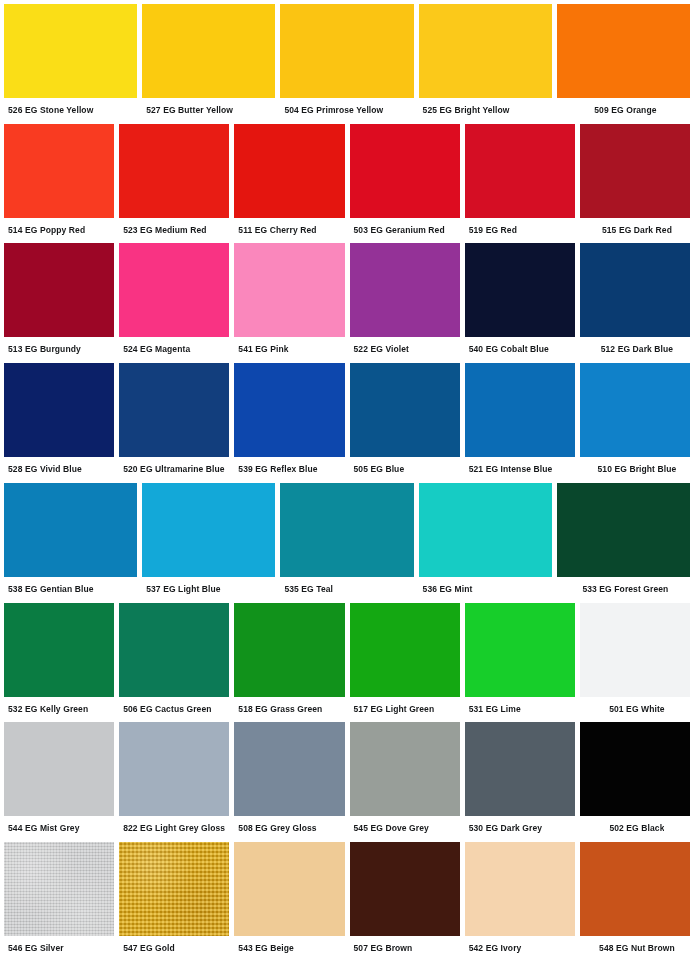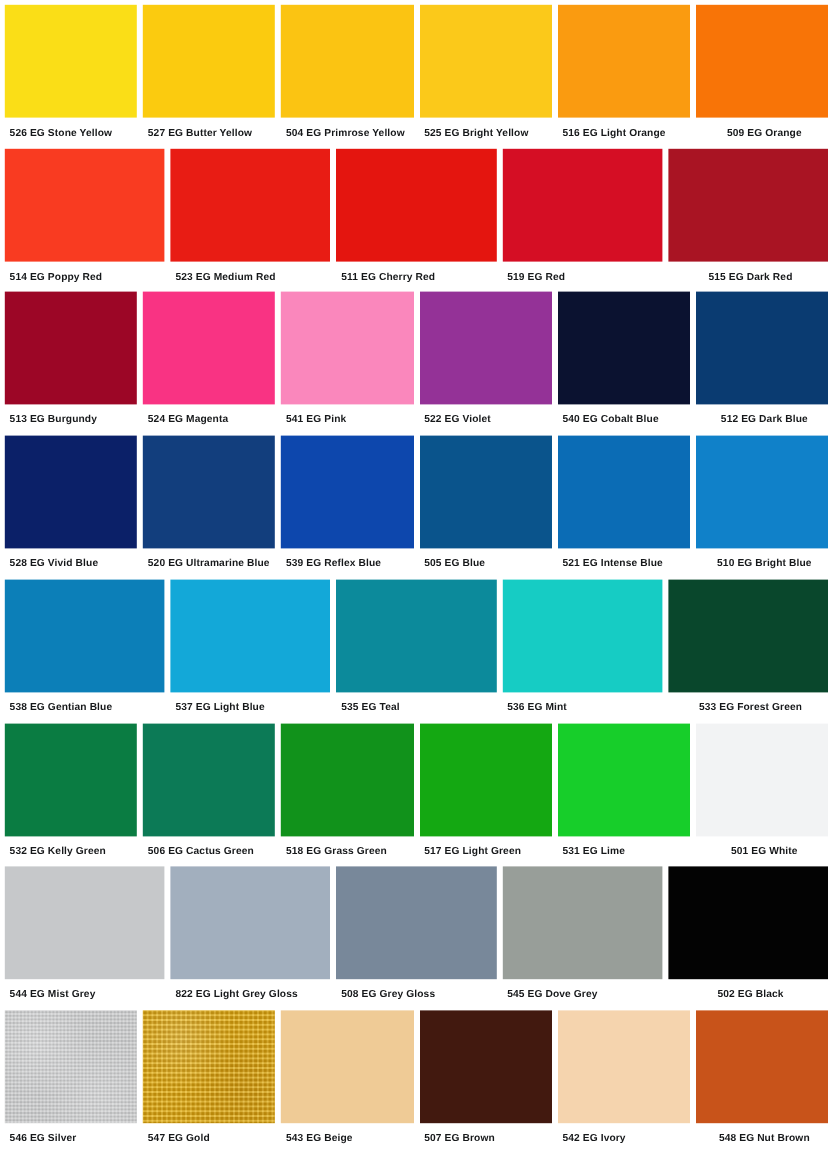--- a/index.html
+++ b/index.html
@@ -105,42 +105,42 @@
       </div>
       <div class="swatch-cell">
         <div class="swatch-chip" style="background-color: rgb(251, 196, 18);"></div>
         <div class="swatch-label">504 EG Primrose Yellow</div>
       </div>
       <div class="swatch-cell">
         <div class="swatch-chip" style="background-color: rgb(251, 201, 26);"></div>
         <div class="swatch-label">525 EG Bright Yellow</div>
       </div>
       <div class="swatch-cell">
-        <div class="swatch-chip" style="background-color: rgb(250, 155, 16);"></div>
-        <div class="swatch-label">516 EG Light Orange</div>
-      </div>
-      <div class="swatch-cell">
         <div class="swatch-chip" style="background-color: rgb(248, 116, 7);"></div>
         <div class="swatch-label">509 EG Orange</div>
       </div>
     </div>
     <div class="swatch-row">
       <div class="swatch-cell">
         <div class="swatch-chip" style="background-color: rgb(249, 59, 33);"></div>
         <div class="swatch-label">514 EG Poppy Red</div>
       </div>
       <div class="swatch-cell">
         <div class="swatch-chip" style="background-color: rgb(232, 28, 20);"></div>
         <div class="swatch-label">523 EG Medium Red</div>
       </div>
       <div class="swatch-cell">
         <div class="swatch-chip" style="background-color: rgb(228, 21, 15);"></div>
         <div class="swatch-label">511 EG Cherry Red</div>
       </div>
       <div class="swatch-cell">
+        <div class="swatch-chip" style="background-color: rgb(221, 12, 32);"></div>
+        <div class="swatch-label">503 EG Geranium Red</div>
+      </div>
+      <div class="swatch-cell">
         <div class="swatch-chip" style="background-color: rgb(213, 14, 36);"></div>
         <div class="swatch-label">519 EG Red</div>
       </div>
       <div class="swatch-cell">
         <div class="swatch-chip" style="background-color: rgb(169, 20, 35);"></div>
         <div class="swatch-label">515 EG Dark Red</div>
       </div>
     </div>
     <div class="swatch-row">
       <div class="swatch-cell">
@@ -251,20 +251,24 @@
         <div class="swatch-chip" style="background-color: rgb(162, 175, 190);"></div>
         <div class="swatch-label">822 EG Light Grey Gloss</div>
       </div>
       <div class="swatch-cell">
         <div class="swatch-chip" style="background-color: rgb(120, 136, 154);"></div>
         <div class="swatch-label">508 EG Grey Gloss</div>
       </div>
       <div class="swatch-cell">
         <div class="swatch-chip" style="background-color: rgb(152, 158, 153);"></div>
         <div class="swatch-label">545 EG Dove Grey</div>
+      </div>
+      <div class="swatch-cell">
+        <div class="swatch-chip" style="background-color: rgb(83, 94, 103);"></div>
+        <div class="swatch-label">530 EG Dark Grey</div>
       </div>
       <div class="swatch-cell">
         <div class="swatch-chip" style="background-color: rgb(3, 3, 3);"></div>
         <div class="swatch-label">502 EG Black</div>
       </div>
     </div>
     <div class="swatch-row last">
       <div class="swatch-cell">
         <div class="swatch-chip tex-metallic" style="background-color: rgb(202, 203, 204);"></div>
         <div class="swatch-label">546 EG  Silver</div>

